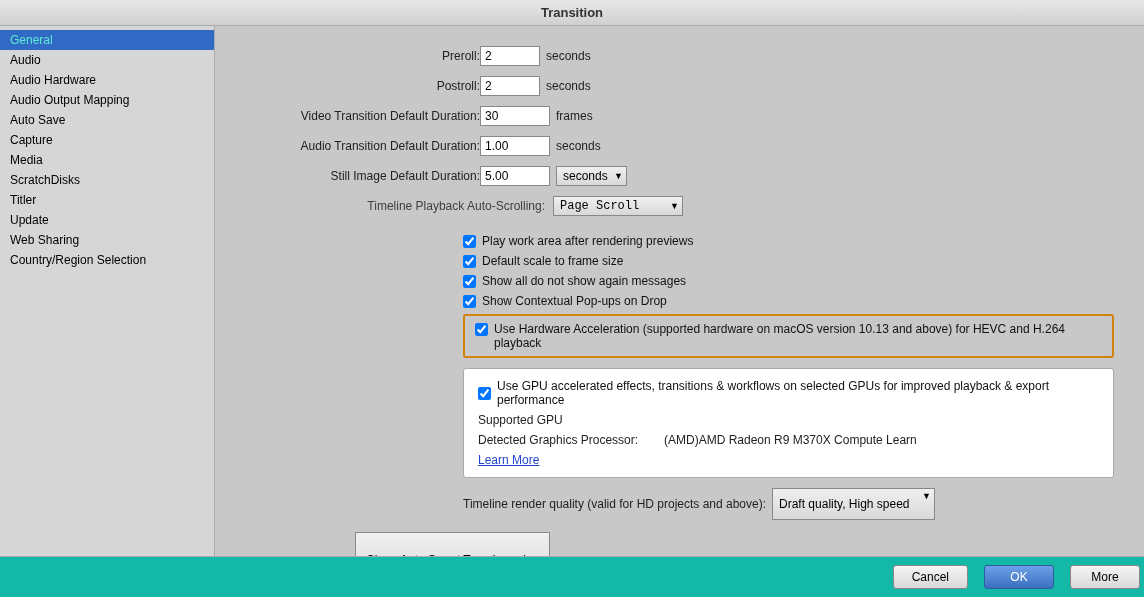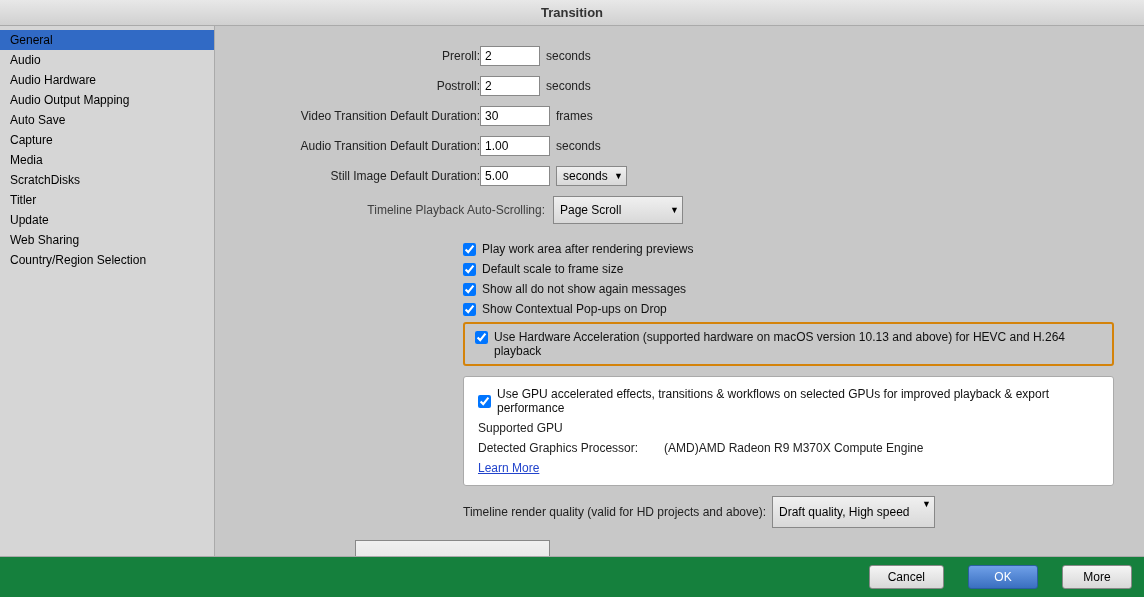--- a/index.html
+++ b/index.html
@@ -38,21 +38,21 @@
     }
     .sidebar-item {
       padding: 3px 10px;
       cursor: pointer;
       color: #000;
       font-size: 12px;
       white-space: nowrap;
     }
     .sidebar-item.selected {
       background: #316ac5;
-      color: #000000;
+      color: #5eead4;
     }
     .content-area {
       flex: 1;
       background: #c8c8c8;
       padding: 20px 30px 10px 20px;
       overflow-y: auto;
     }
     .form-row {
       display: flex;
       align-items: center;
@@ -105,24 +105,25 @@
       display: flex;
       align-items: center;
       margin-left: 6px;
       position: relative;
     }
     .page-scroll-select {
       background: linear-gradient(to bottom, #f0f0f0, #d8d8d8);
       border: 1px solid #888;
       padding: 1px 24px 1px 6px;
       font-size: 12px;
-      height: 28px;
+      height: 20px;
       appearance: none;
       cursor: pointer;
       min-width: 130px;
+      font-family: Liberation Mono, monospace;
     }
     .checkbox-row {
       display: flex;
       align-items: center;
       margin-bottom: 6px;
       margin-left: 228px;
     }
     .checkbox-row input[type="checkbox"] {
       margin-right: 6px;
       width: 13px;
@@ -196,26 +197,26 @@
     .clean-btn {
       margin-left: 120px;
       background: linear-gradient(to bottom, #f0f0f0, #d8d8d8);
       border: 1px solid #888;
       padding: 20px 10px;
       font-size: 12px;
       cursor: pointer;
       border-radius: 0;
     }
     .bottom-bar {
-      background: #15803d;
+      background: #14b8a6;
       border-top: 1px solid #aaa;
       display: flex;
       justify-content: flex-end;
-      padding: 8px 12px;
-      gap: 24px;
+      padding: 8px 4px;
+      gap: 16px;
       flex-shrink: 0;
     }
     .bottom-btn {
       background: linear-gradient(to bottom, #f5f5f5, #d8d8d8);
       border: 1px solid #888;
       padding: 4px 18px;
       font-size: 12px;
       cursor: pointer;
       border-radius: 3px;
       min-width: 70px;
@@ -353,21 +354,21 @@
 
     
     <div class="gpu-box">
       <div class="gpu-row">
         <input type="checkbox" checked="" style="margin-right: 6px;">
         <span class="checkbox-label">Use GPU accelerated effects, transitions &amp; workflows on selected GPUs for improved playback &amp; export performance</span>
       </div>
       <div class="gpu-label" style="margin-bottom:6px;">Supported GPU</div>
       <div style="display:flex;align-items:center;">
         <span class="gpu-detected-label" style="min-width:180px;">Detected Graphics Processor:</span>
-        <span class="gpu-detected" style="margin-left:6px;">(AMD)AMD Radeon R9 M370X Compute Engine</span>
+        <span class="gpu-detected" style="margin-left:6px;">(AMD)AMD Radeon R9 M370X Compute Learn</span>
       </div>
       <a class="learn-more">Learn More</a>
     </div>
 
     
     <div class="render-quality-row">
       <span class="render-quality-label">Timeline render quality (valid for HD projects and above):</span>
       <div style="position:relative;display:inline-block;">
         <select class="render-quality-select">
           <option>Draft quality, High speed</option>

